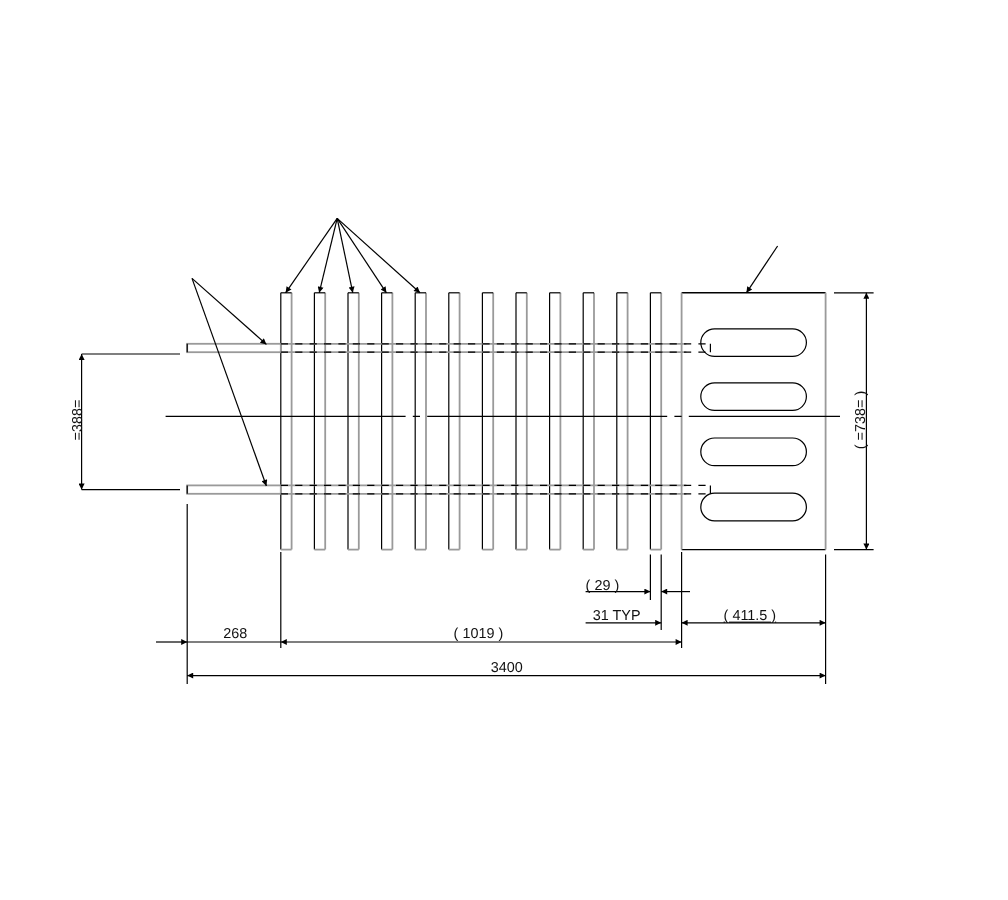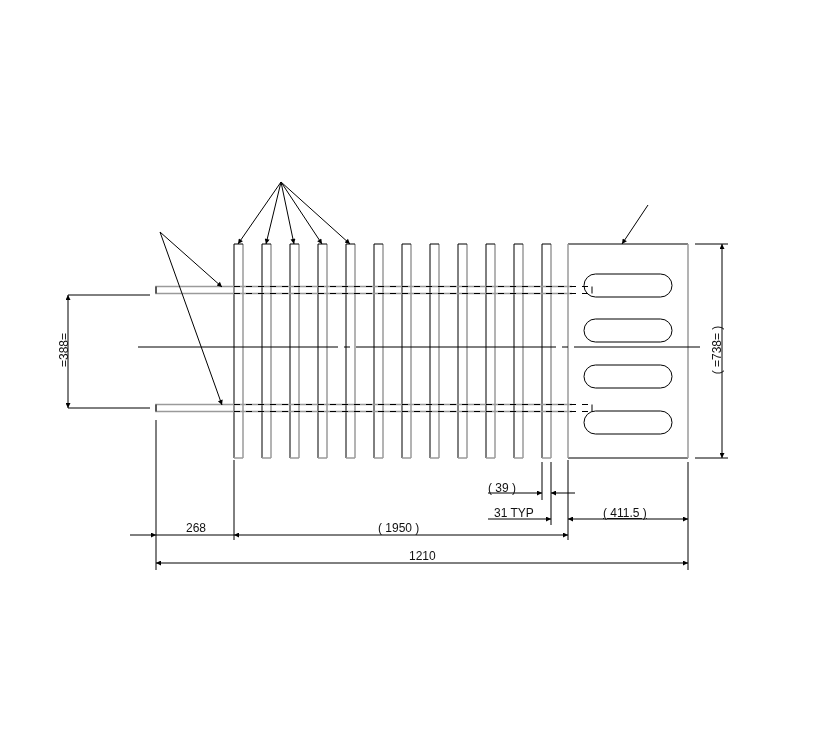--- a/index.html
+++ b/index.html
@@ -126,20 +126,20 @@
         <line x1="281" y1="182" x2="322" y2="244" stroke="#000000" stroke-width="1" marker-end="url(#arr)"></line>
         <line x1="281" y1="182" x2="350" y2="244" stroke="#000000" stroke-width="1" marker-end="url(#arr)"></line>
         <line x1="160" y1="232" x2="222" y2="287" stroke="#000000" stroke-width="1" marker-end="url(#arr)"></line>
         <line x1="160" y1="232" x2="222" y2="405" stroke="#000000" stroke-width="1" marker-end="url(#arr)"></line>
         <line x1="648" y1="205" x2="622" y2="244" stroke="#000000" stroke-width="1" marker-end="url(#arr)"></line>
       </g>
   </svg>
 
   
   <div class="lbl" style="left:186px;top:522px;">268</div>
-  <div class="lbl" style="left:378px;top:522px;">( 1950 )</div>
-  <div class="lbl" style="left:409px;top:550px;">1210</div>
+  <div class="lbl" style="left:378px;top:522px;">( 1019 )</div>
+  <div class="lbl" style="left:409px;top:550px;">3400</div>
   <div class="lbl" style="left:603px;top:507px;text-decoration:underline;">( 411.5 )</div>
   <div class="lbl" style="left:494px;top:507px;">31 TYP</div>
-  <div class="lbl" style="left:488px;top:482px;">( 39 )</div>
+  <div class="lbl" style="left:488px;top:482px;">( 29 )</div>
   <div class="vlbl" style="left:44px;top:344px;width:40px;text-align:center;">=388=</div>
   <div class="vlbl" style="left:682px;top:344px;width:70px;text-align:center;">( =738= )</div>
 </div>
 
 </body></html>

